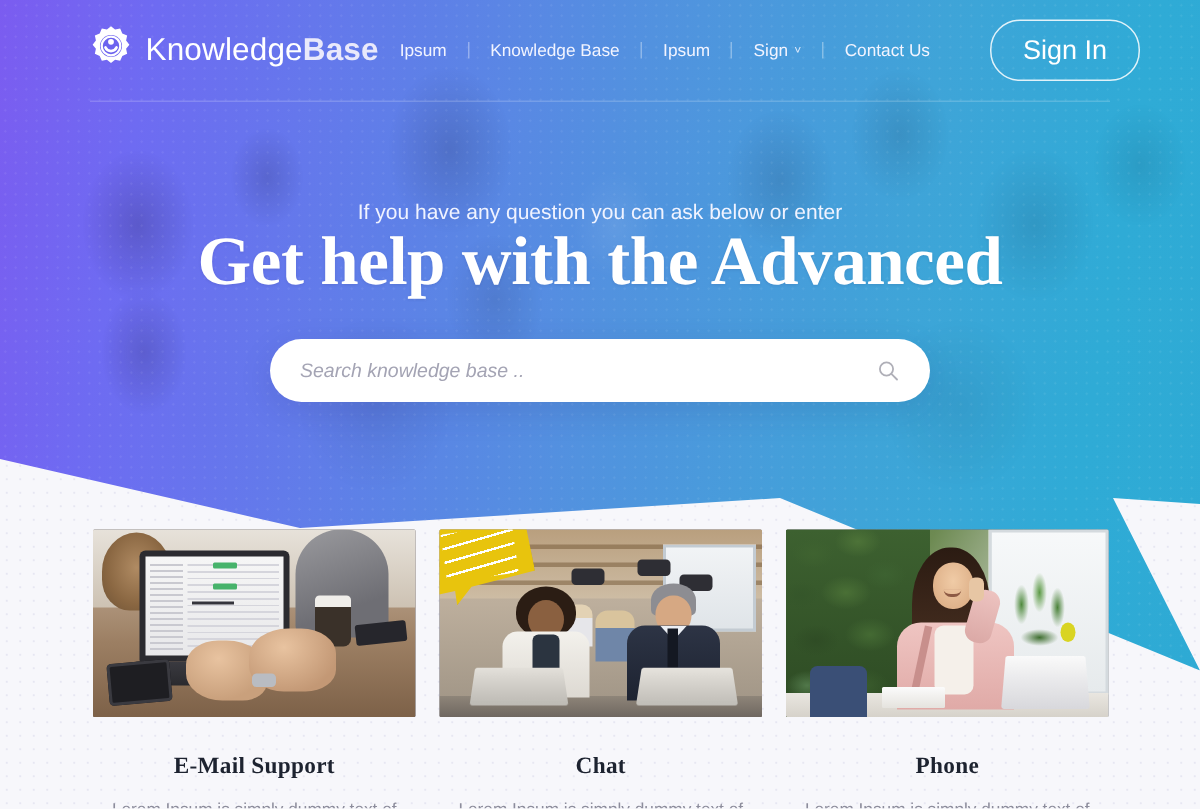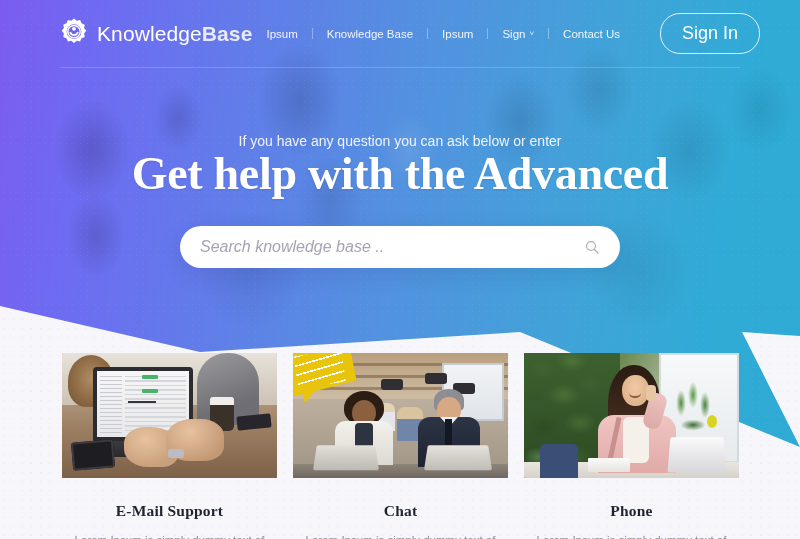--- a/index.html
+++ b/index.html
@@ -132,21 +132,21 @@
     width:440px; height:42px;
     background:#fff;
     border-radius:21px;
     display:flex; align-items:center;
     padding:0 20px;
     box-shadow:0 6px 22px rgba(40,40,110,.13);
   }
   #search-input {
     flex:1; border:none; outline:none;
     font-family:"Liberation Sans", sans-serif;
-    font-size:16px; 
+    font-size:13px; 
     color:#404040; background:transparent;
   }
   #search-input::placeholder { color:#a4a4b4; font-style:italic; }
   #search-icon { width:16px; height:16px; flex:0 0 16px; opacity:.55; }
 
   
   #cards {
     position:absolute; left:62px; top:353px;
     width:676px;
     display:flex; gap:16px;

